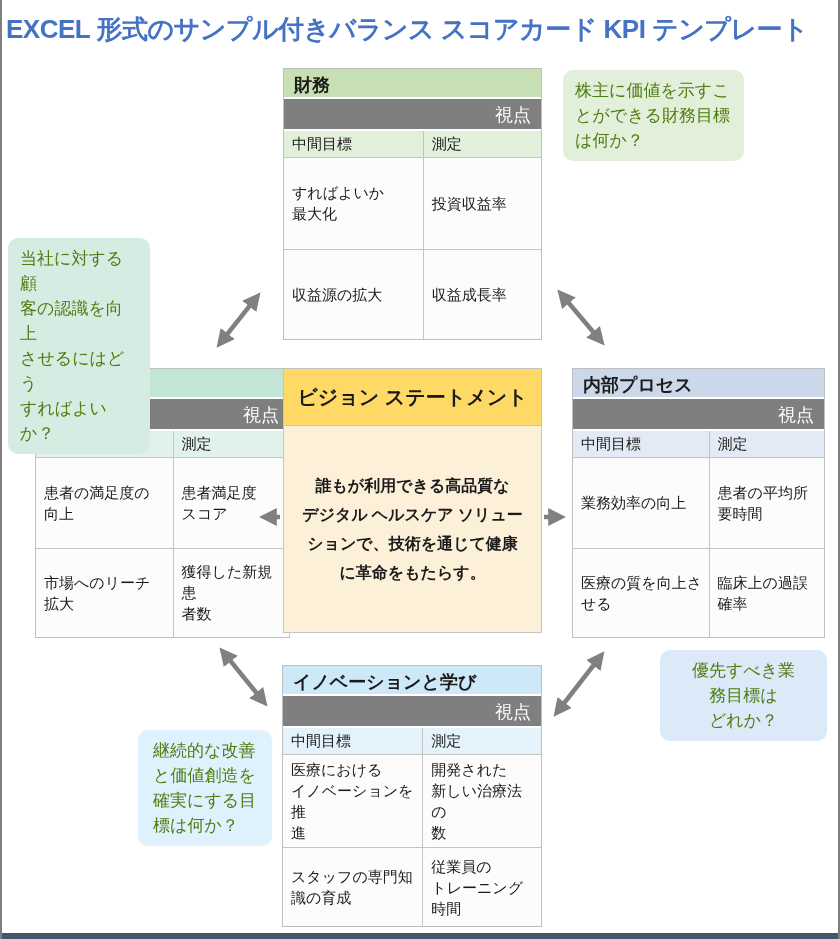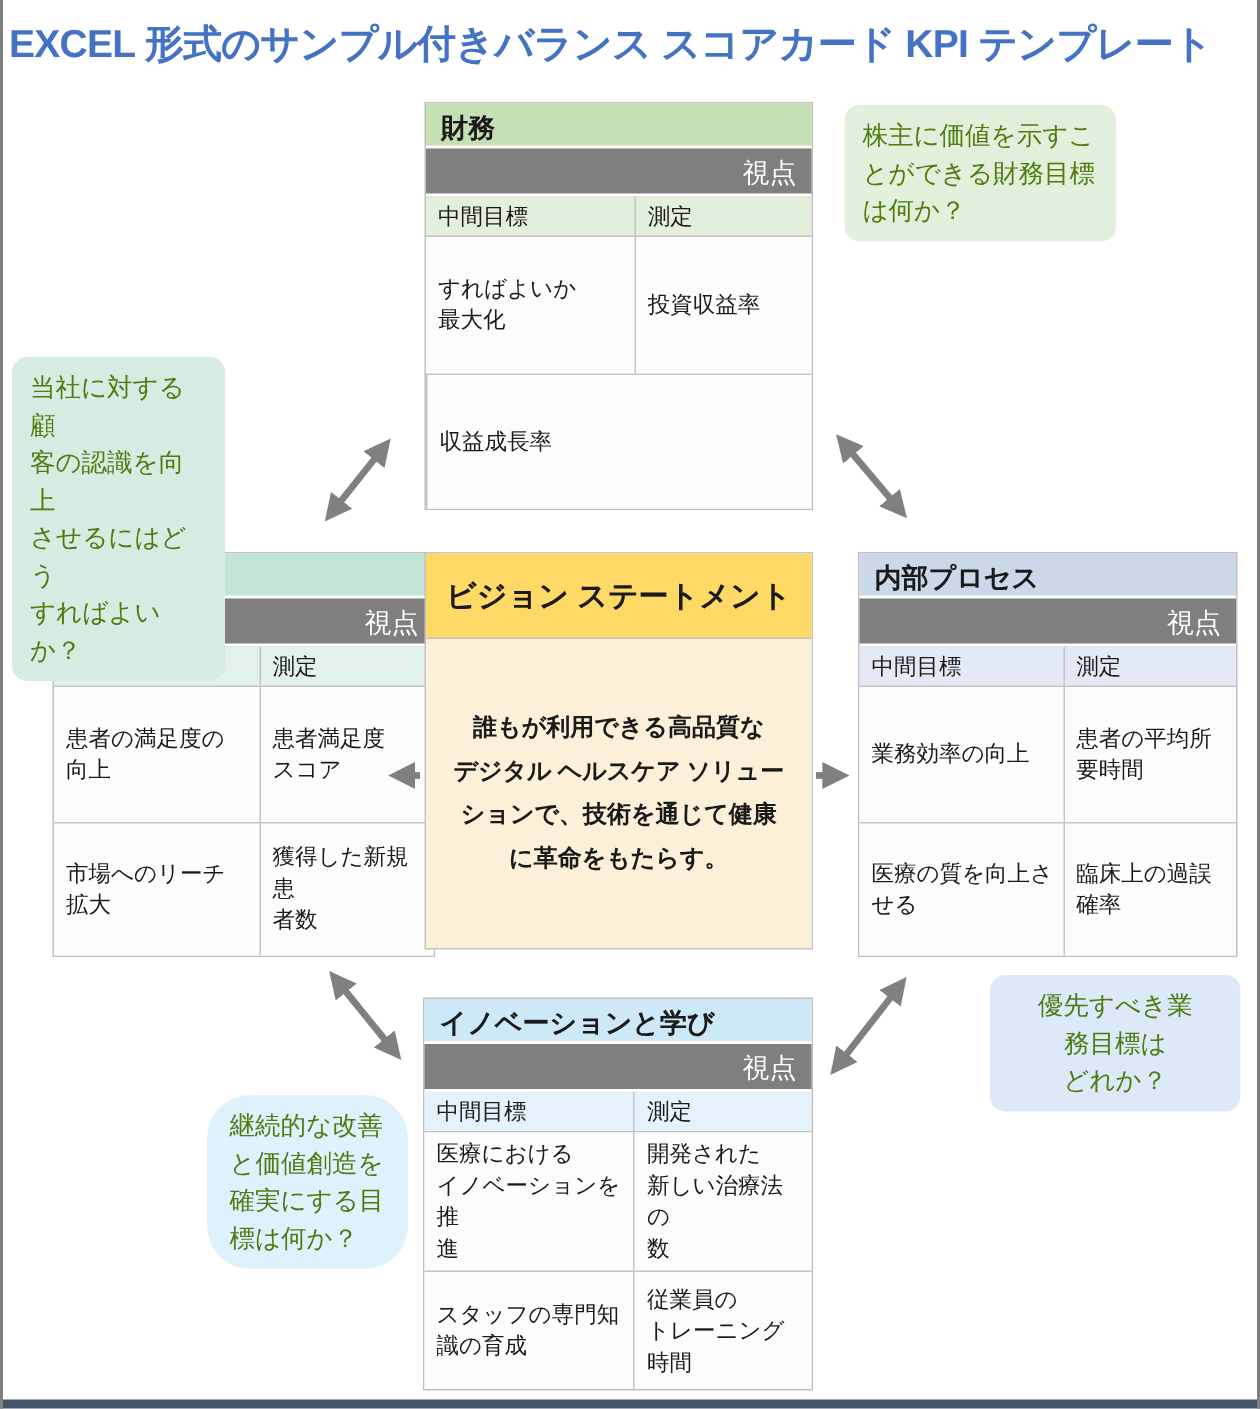--- a/index.html
+++ b/index.html
@@ -53,21 +53,21 @@
   .vision-header{height:57px;background:#FFD966;display:flex;align-items:center;justify-content:center;
     font-size:20px;font-weight:bold;border-bottom:1px solid #C4C4C4;}
   .vision-body{flex:1;background:#FCF0D9;display:flex;align-items:center;justify-content:center;
     text-align:center;font-size:16px;font-weight:bold;line-height:29px;white-space:pre-line;padding:0 4px;font-family:Liberation Serif, serif;}
 
   
   .bubble{position:absolute;border-radius:10px;font-size:17px;line-height:25px;white-space:pre-line;color:#4d7c0f;padding:8px 12px;}
   .bubble-financial{left:563px;top:70px;width:181px;background:#E2EFDA;}
   .bubble-customer{left:8px;top:238px;width:142px;background:#D6EBE1;}
   .bubble-internal{left:660px;top:650px;width:167px;background:#DBE9F8;text-align:center;}
-  .bubble-innovation{left:138px;top:730px;width:134px;background:#DEF1FC;padding:8px 15px;border-radius:29px;}
+  .bubble-innovation{left:138px;top:730px;width:134px;background:#DEF1FC;padding:8px 15px;}
 
   .arrows{position:absolute;left:0;top:0;pointer-events:none;}
 </style>
 </head>
 <body>
 
 <div class="page-title">EXCEL 形式のサンプル付きバランス スコアカード KPI テンプレート</div>
 
 <div class="bsc financial">
   <div class="t-title">財務</div>
@@ -75,20 +75,21 @@
   <div class="t-cols">
     <div class="t-colh c1">中間目標</div>
     <div class="t-colh c2">測定</div>
   </div>
   <div class="t-row r1">
     <div class="t-cell c1">すればよいか
 最大化</div>
     <div class="t-cell c2">投資収益率</div>
   </div>
   <div class="t-row r2">
+    <div class="t-cell c1">収益源の拡大</div>
     <div class="t-cell c2">収益成長率</div>
   </div>
 </div>
 
 <div class="bsc customer">
   <div class="t-title">顧客</div>
   <div class="t-persp">視点</div>
   <div class="t-cols">
     <div class="t-colh c1">中間目標</div>
     <div class="t-colh c2">測定</div>

